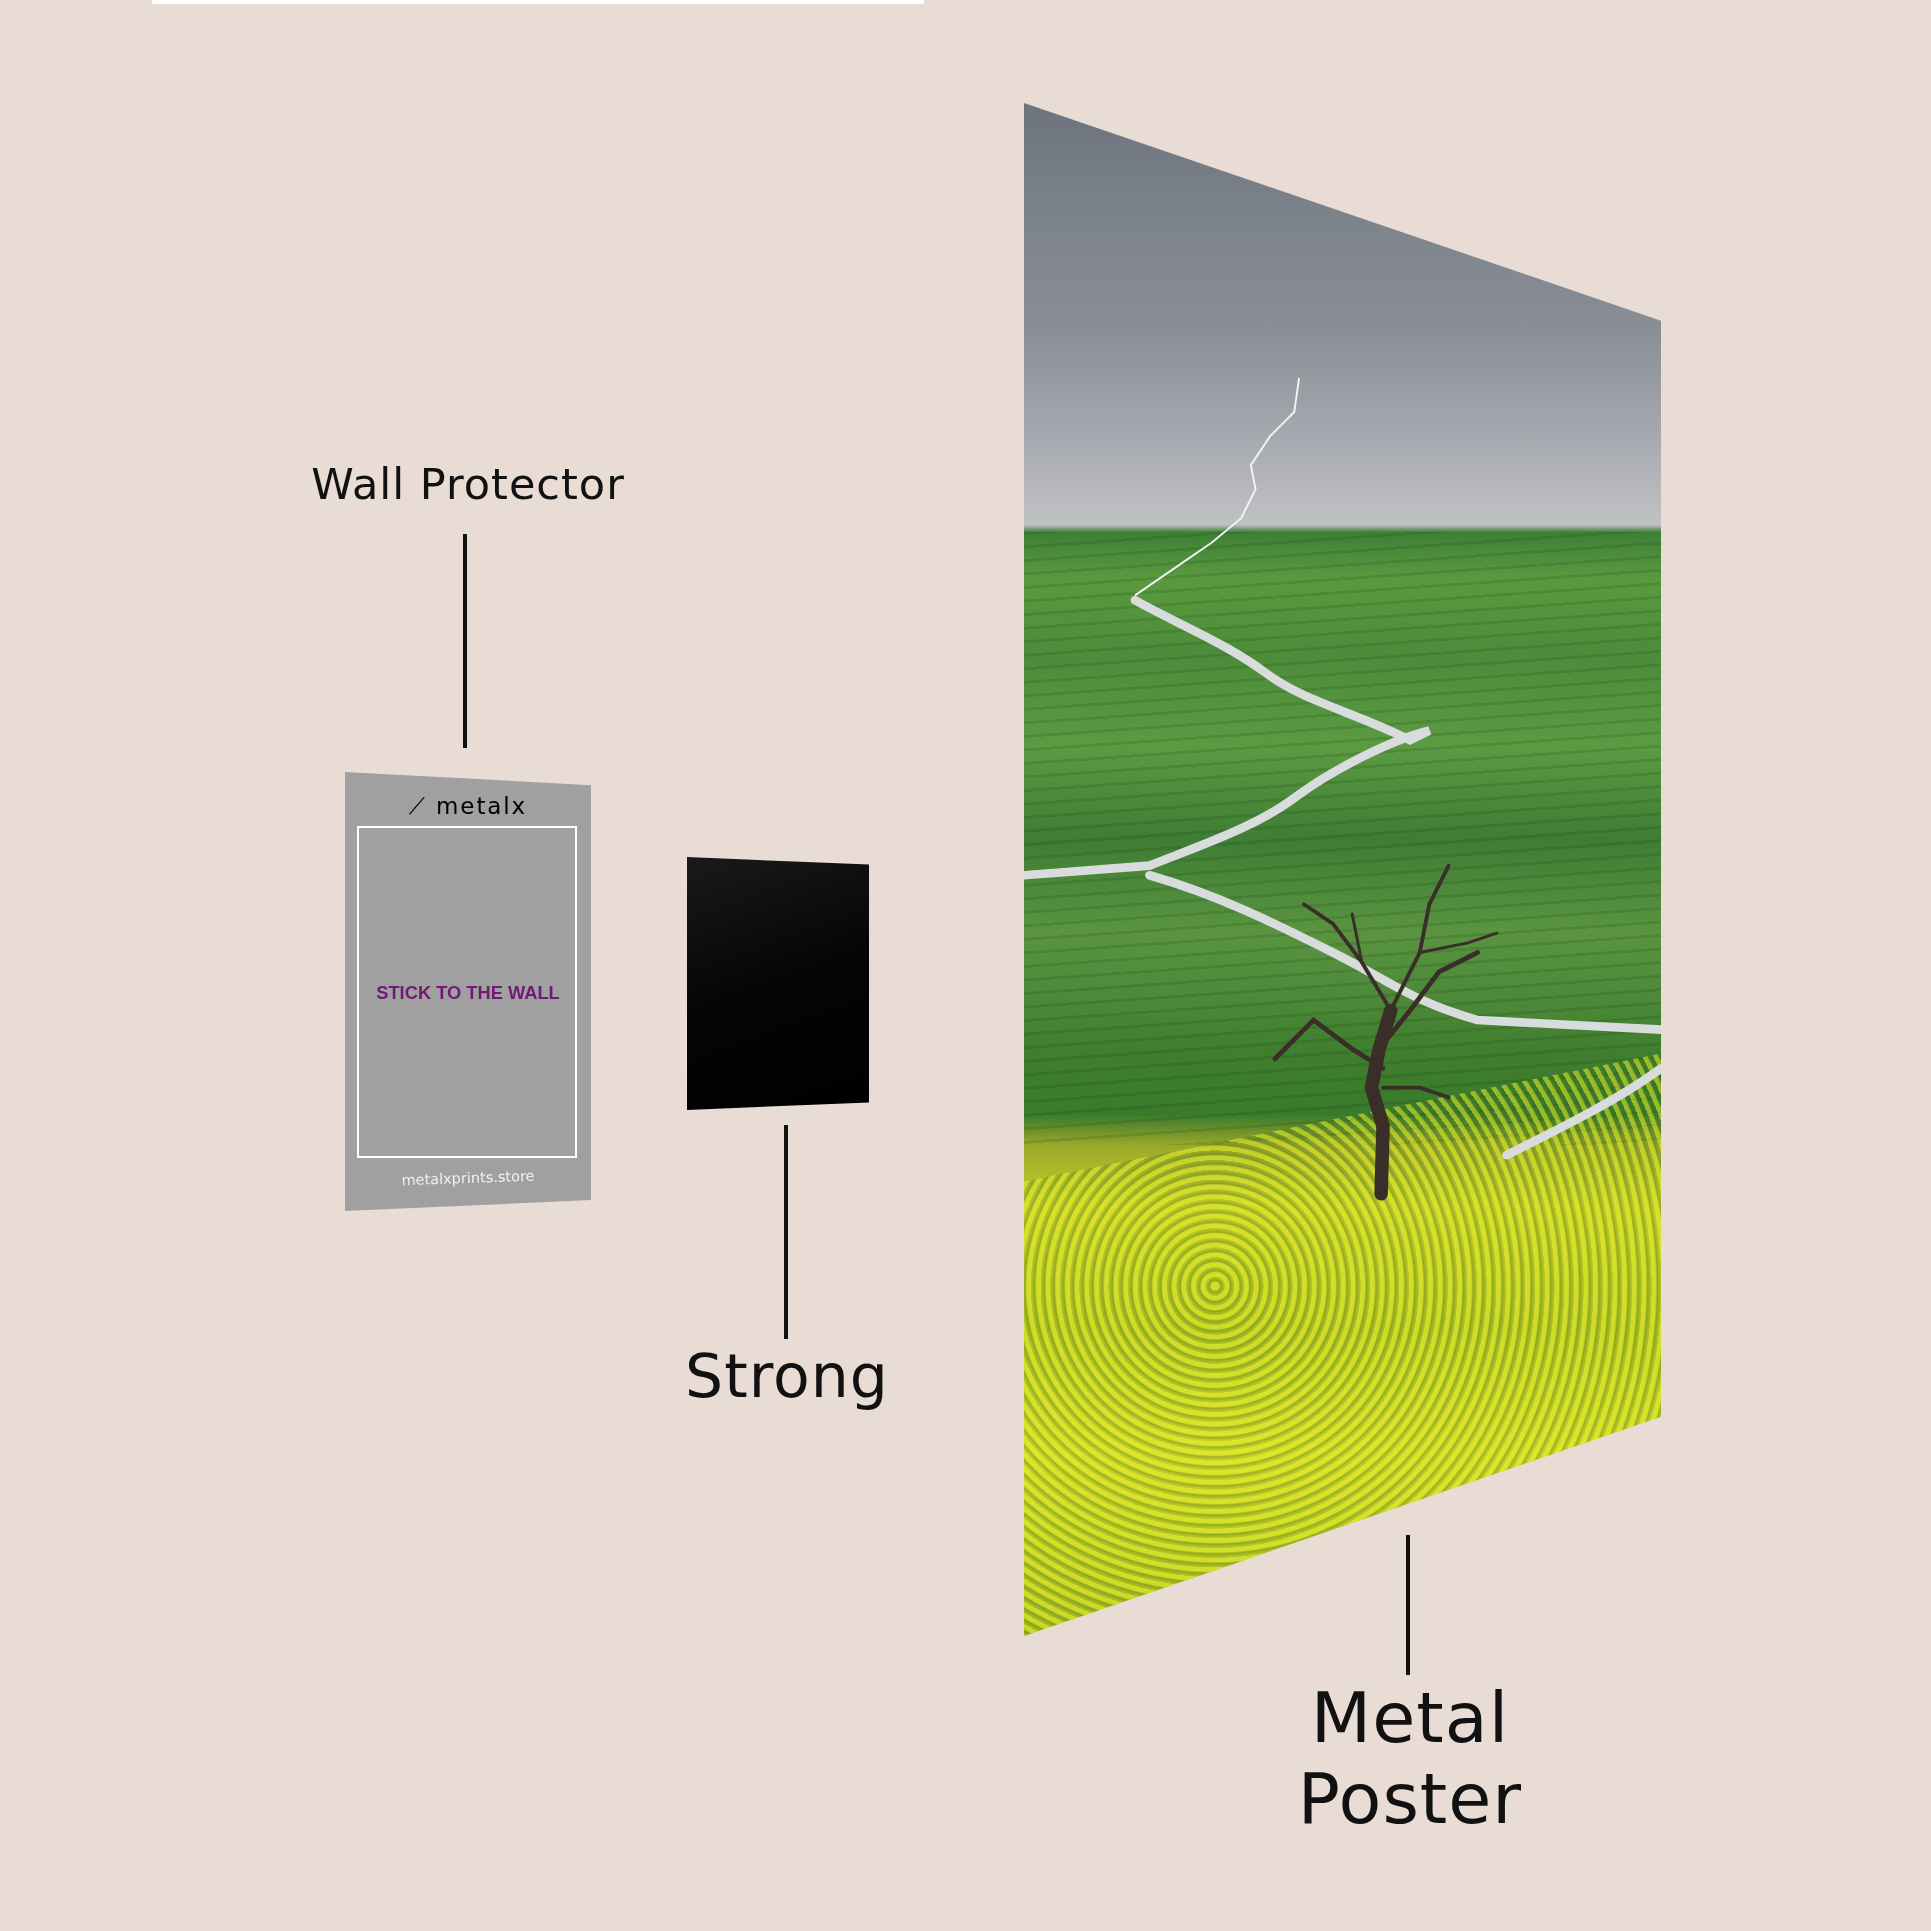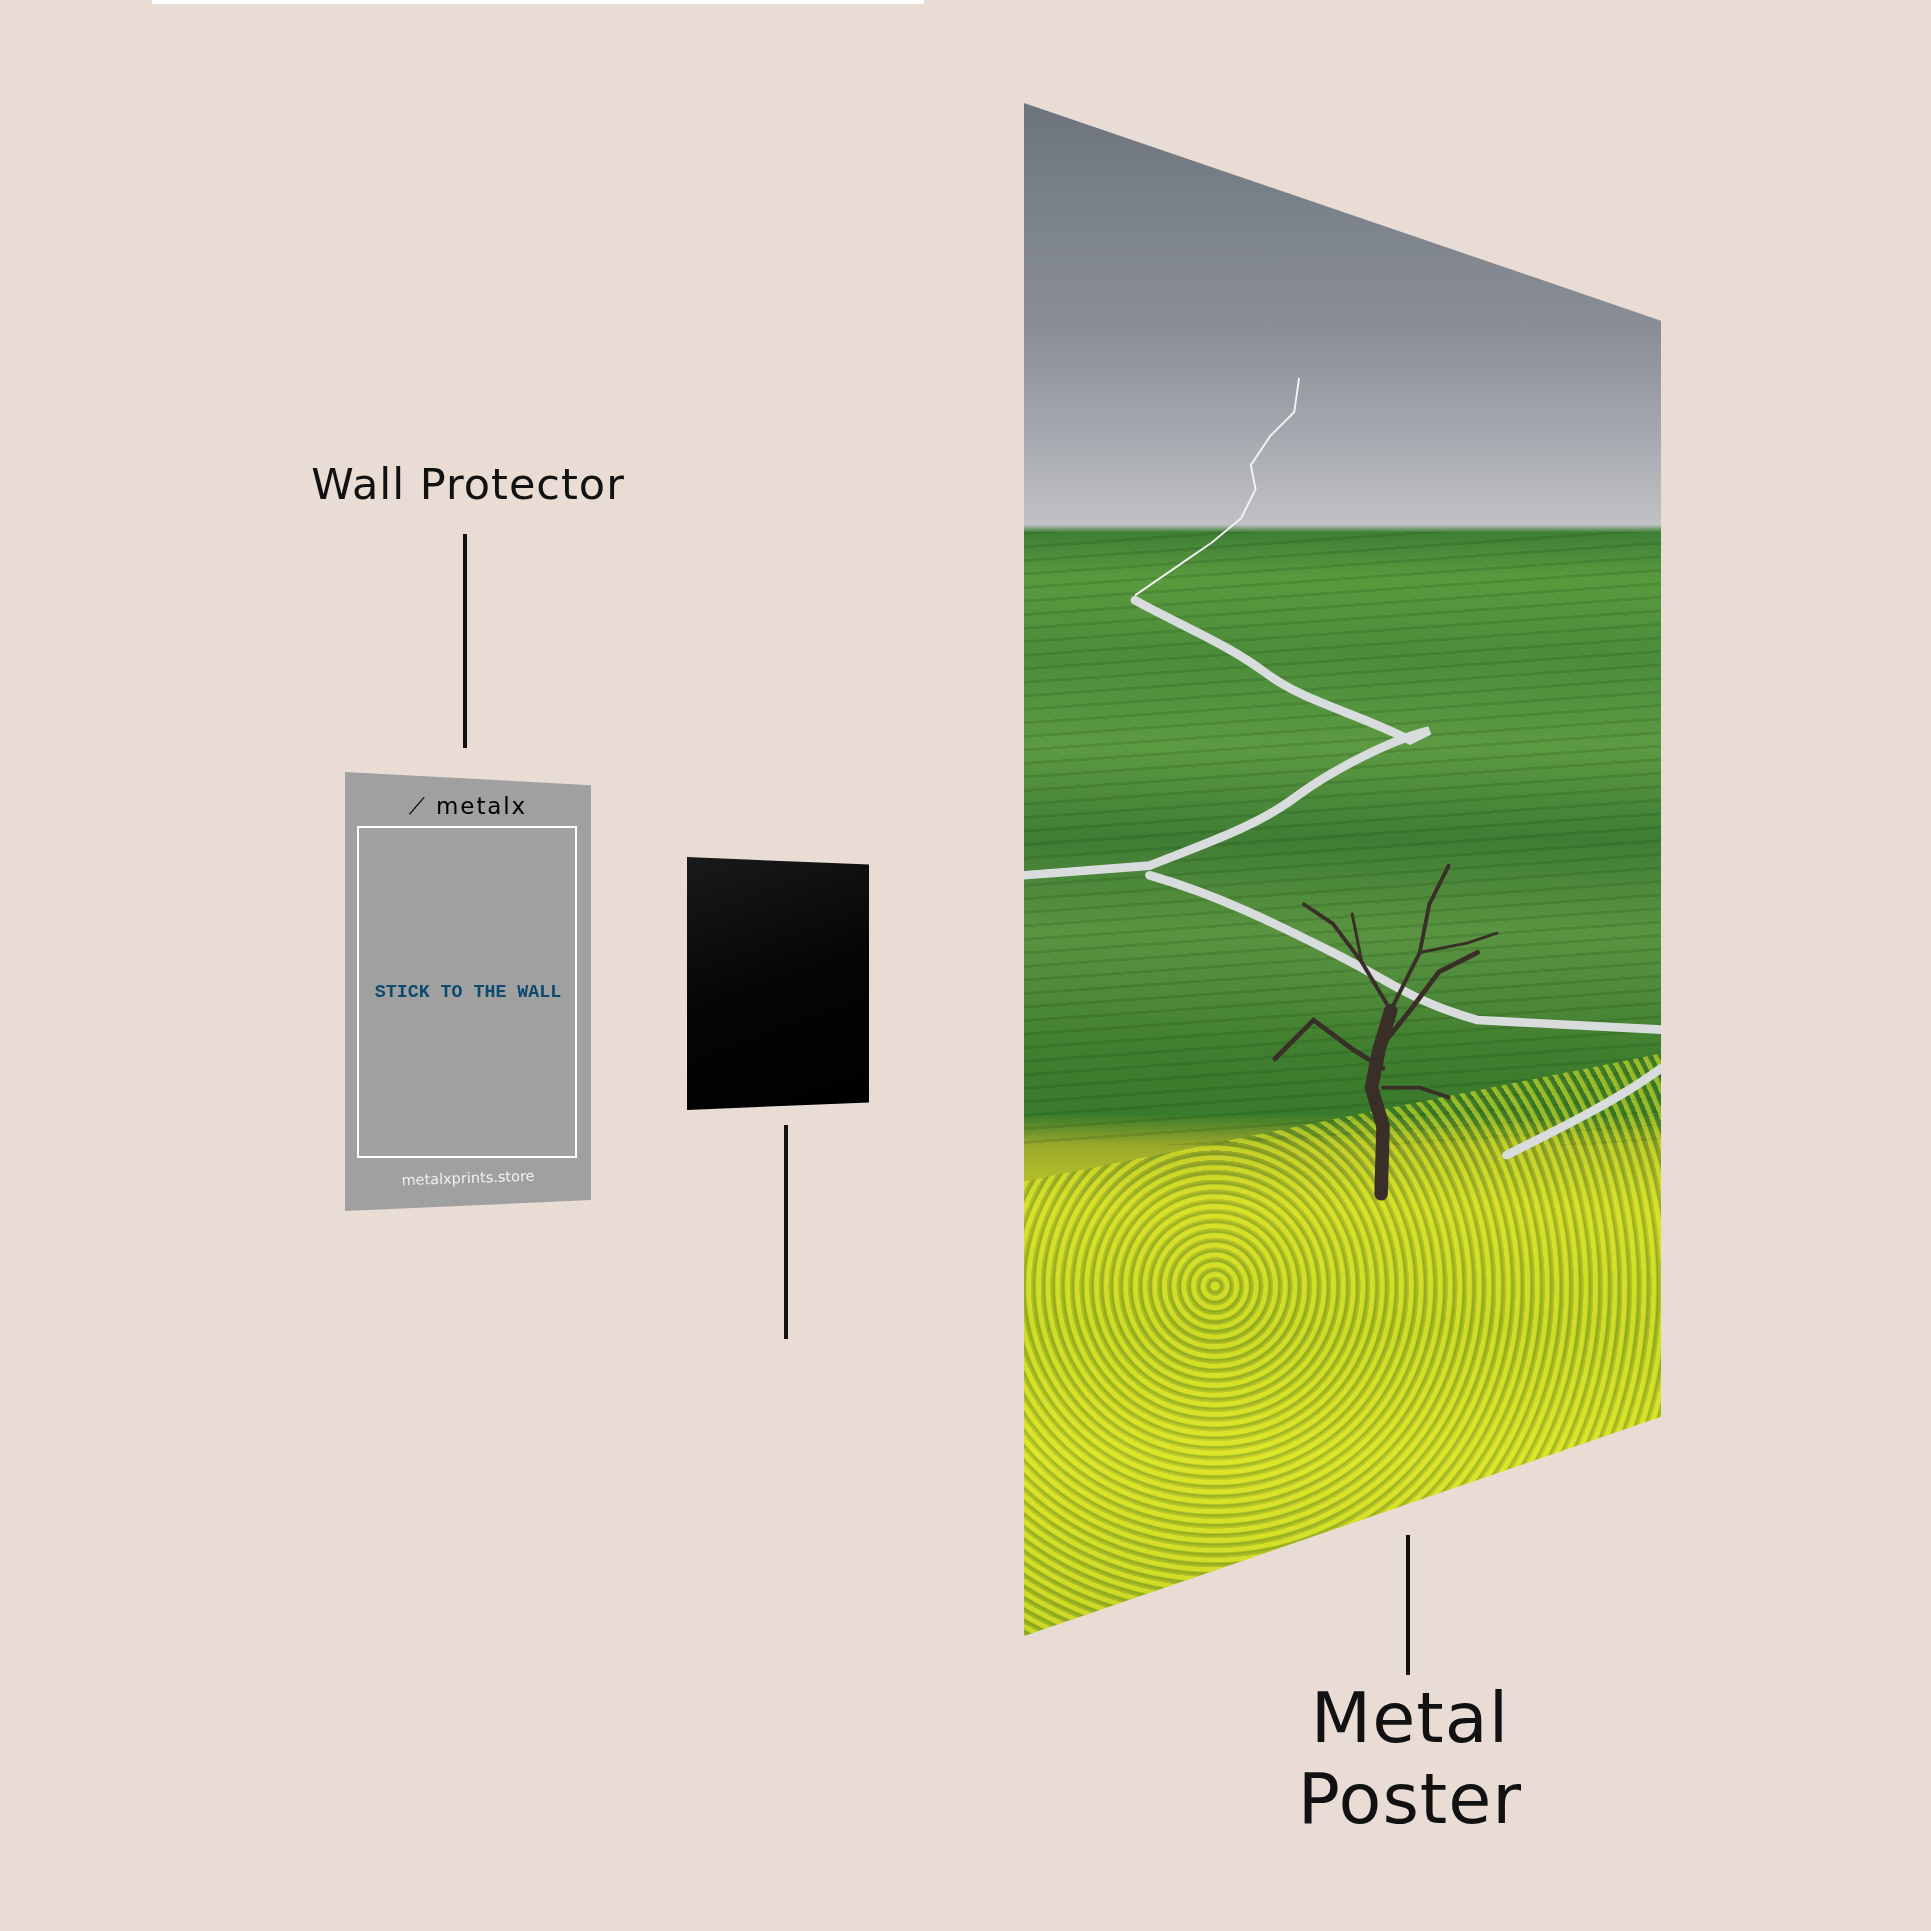--- a/index.html
+++ b/index.html
@@ -34,21 +34,21 @@
     .protector-logo {
       position: absolute; left: 0; top: 21px; width: 100%; text-align: center;
       color: #000000; font-size: 23px; letter-spacing: 1.9px;
     }
     .protector-frame {
       position: absolute; left: 11.6px; top: 54px; width: 216px; height: 328px;
       border: 2.9px solid #ffffff;
     }
     .protector-text {
       position: absolute; left: 0; top: 210px; width: 246px; text-align: center;
-      color: #0c4a6e; font-family: Liberation Mono, monospace; font-weight: 700;
+      color: #701a75; font-family: Liberation Sans, sans-serif; font-weight: 700;
       font-size: 18.3px;
     }
     .protector-url {
       position: absolute; left: 0; top: 398px; width: 100%; text-align: center;
       color: #f0f0f0; font-size: 14.5px; transform: rotate(-2deg);
     }
 
     .magnet {
       position: absolute; left: 687px; top: 857px; width: 182px; height: 253px;
       background: linear-gradient(160deg, #1a1a1a 0%, #050505 50%, #000 100%);
@@ -92,20 +92,21 @@
     <span>⟋ </span><span>metalx</span>
   </div>
   <div class="protector-frame"></div>
   <div class="protector-text">STICK TO THE WALL</div>
   <div class="protector-url">metalxprints.store</div>
 </div>
 
 <div class="magnet"></div>
 <div class="leader sm-line"></div>
 <div class="label sm-label">
+  <div>Strong</div>
 </div>
 
 <div class="poster">
   <div class="stripes"></div>
   <div class="flowers"></div>
   <svg width="637" height="1533" viewBox="0 0 660 1588">
 
     <polyline points="285,285 280,320 255,345 235,375 240,400 225,430 195,455 115,510" fill="none" stroke="#f2f3f6" stroke-width="2"></polyline>
 
     <path d="M115,515 C160,540 210,560 250,590 S340,630 400,660 L420,650 C380,660 320,690 280,720 S180,770 130,790 L0,800 M130,800 C200,820 260,850 320,880 S400,930 470,950 L660,960" fill="none" stroke="#d9dcdc" stroke-width="9" stroke-linecap="round"></path>

